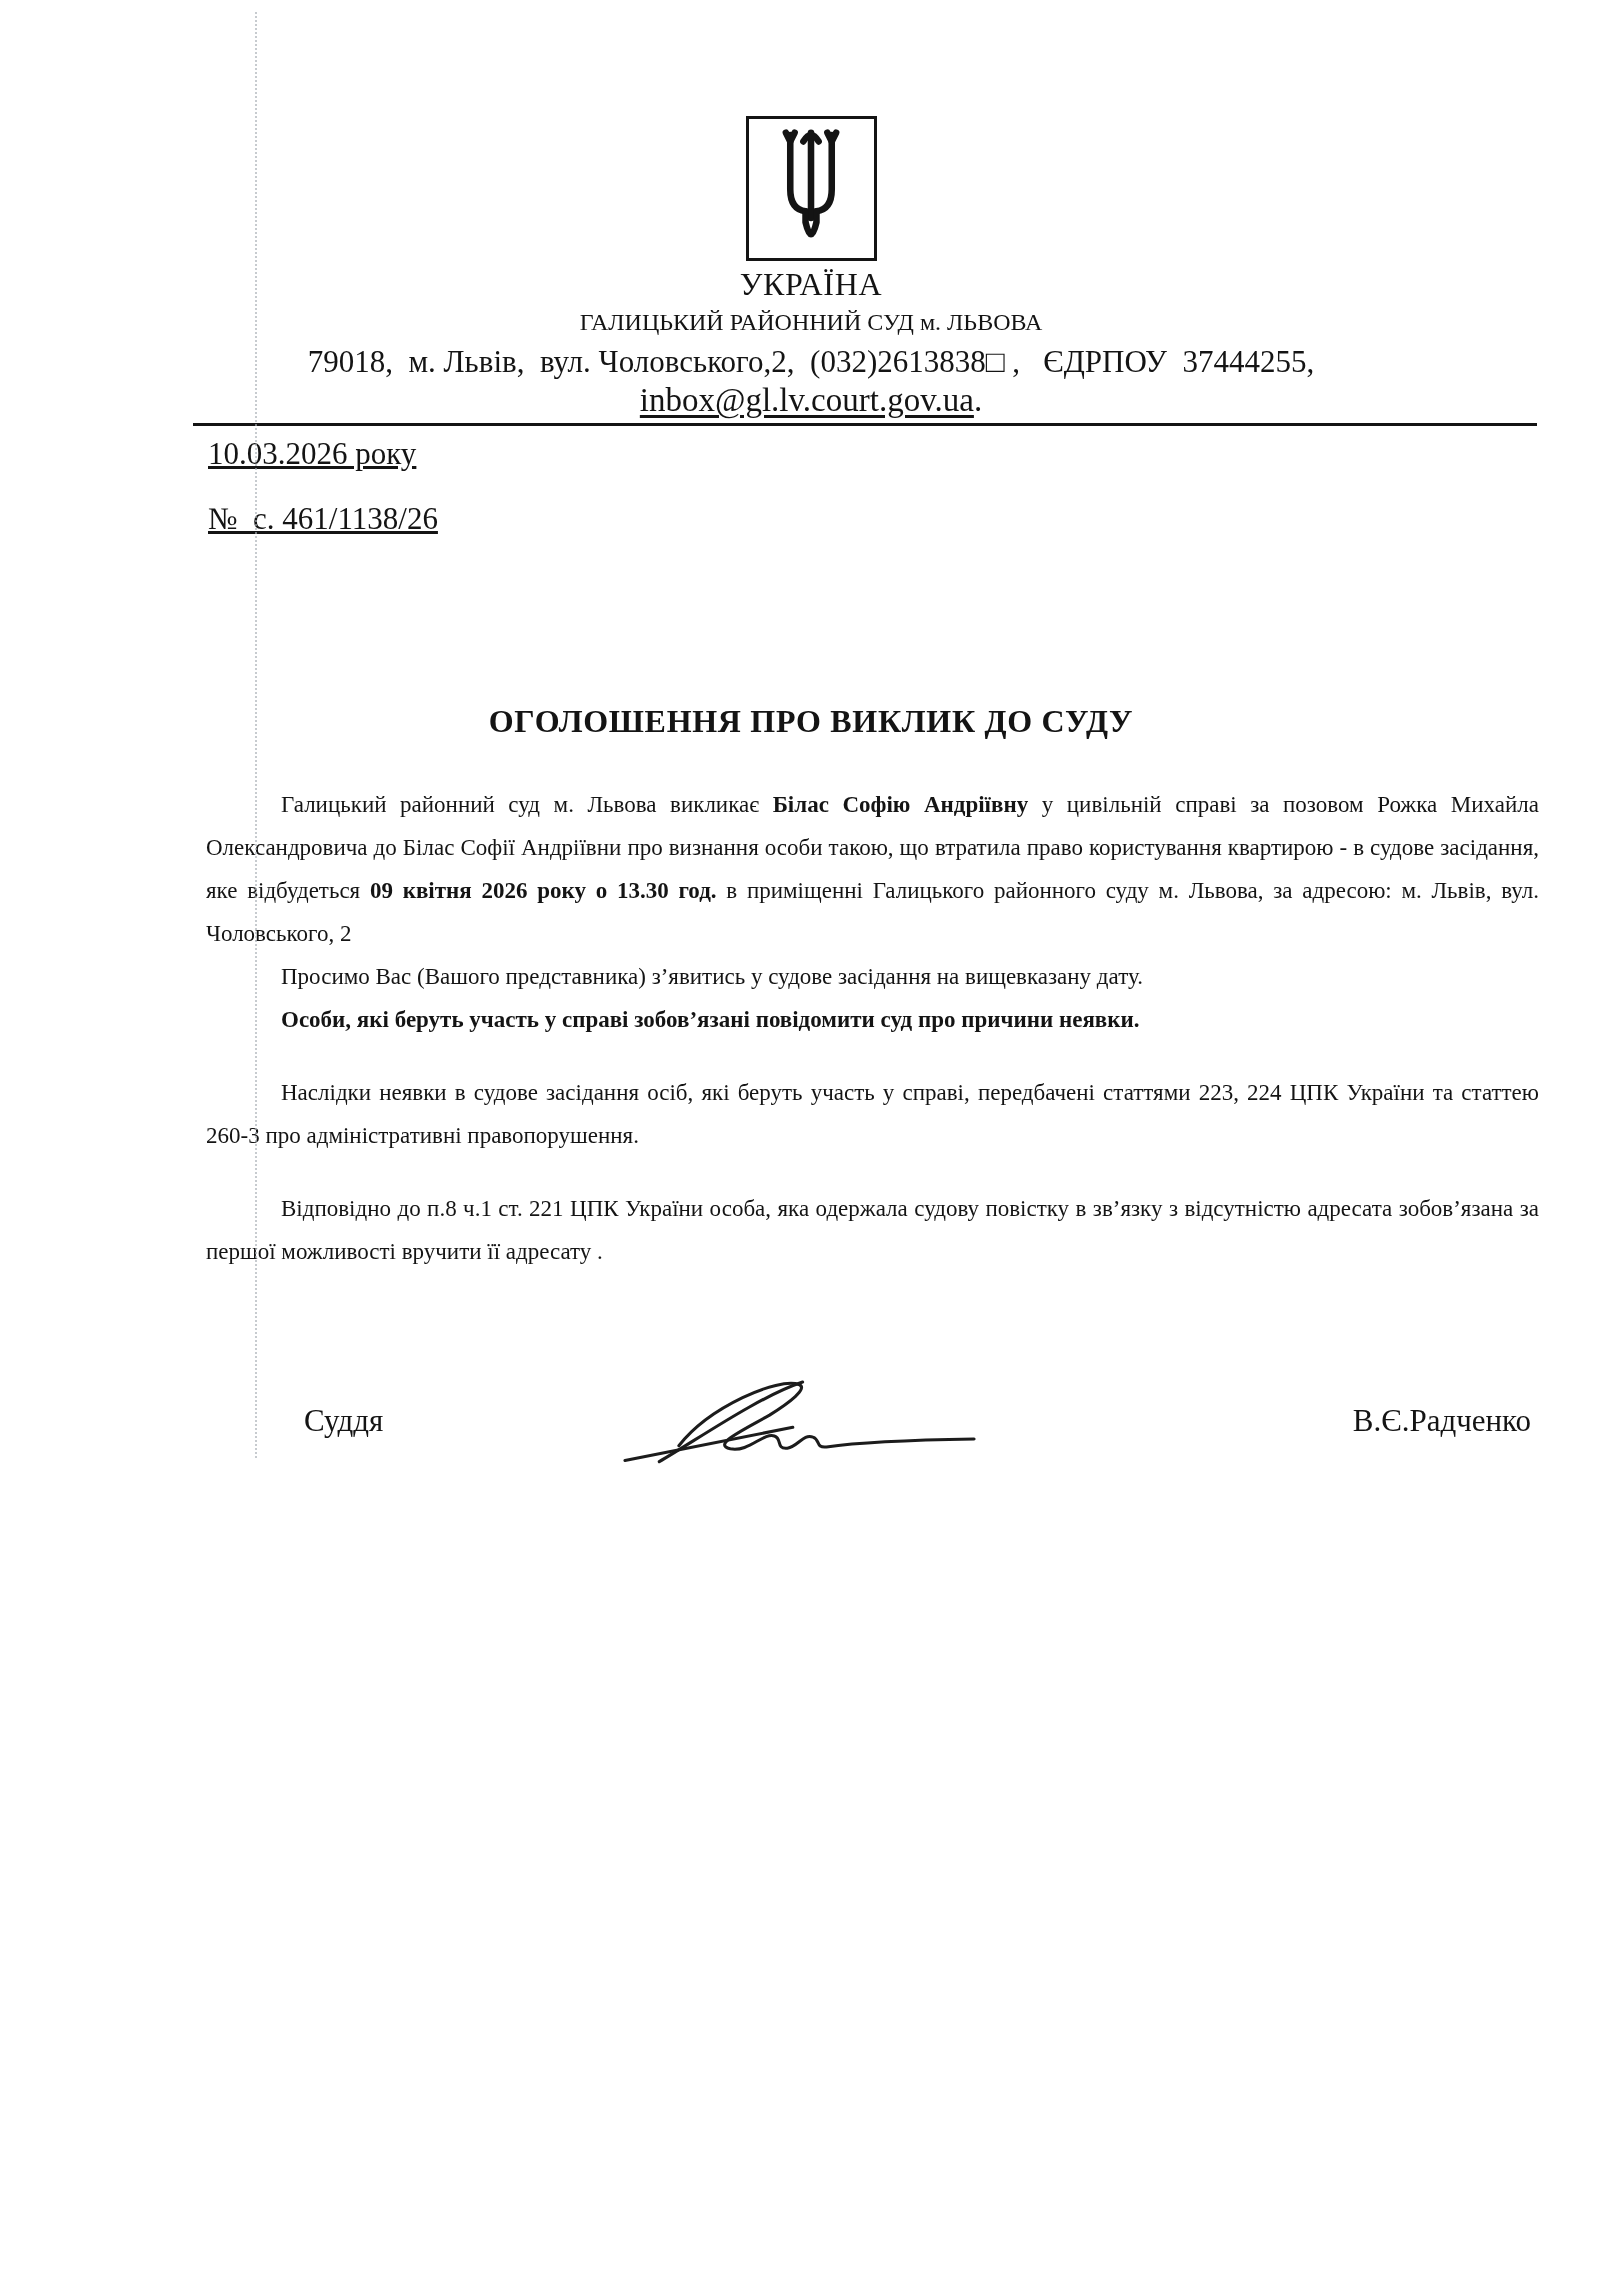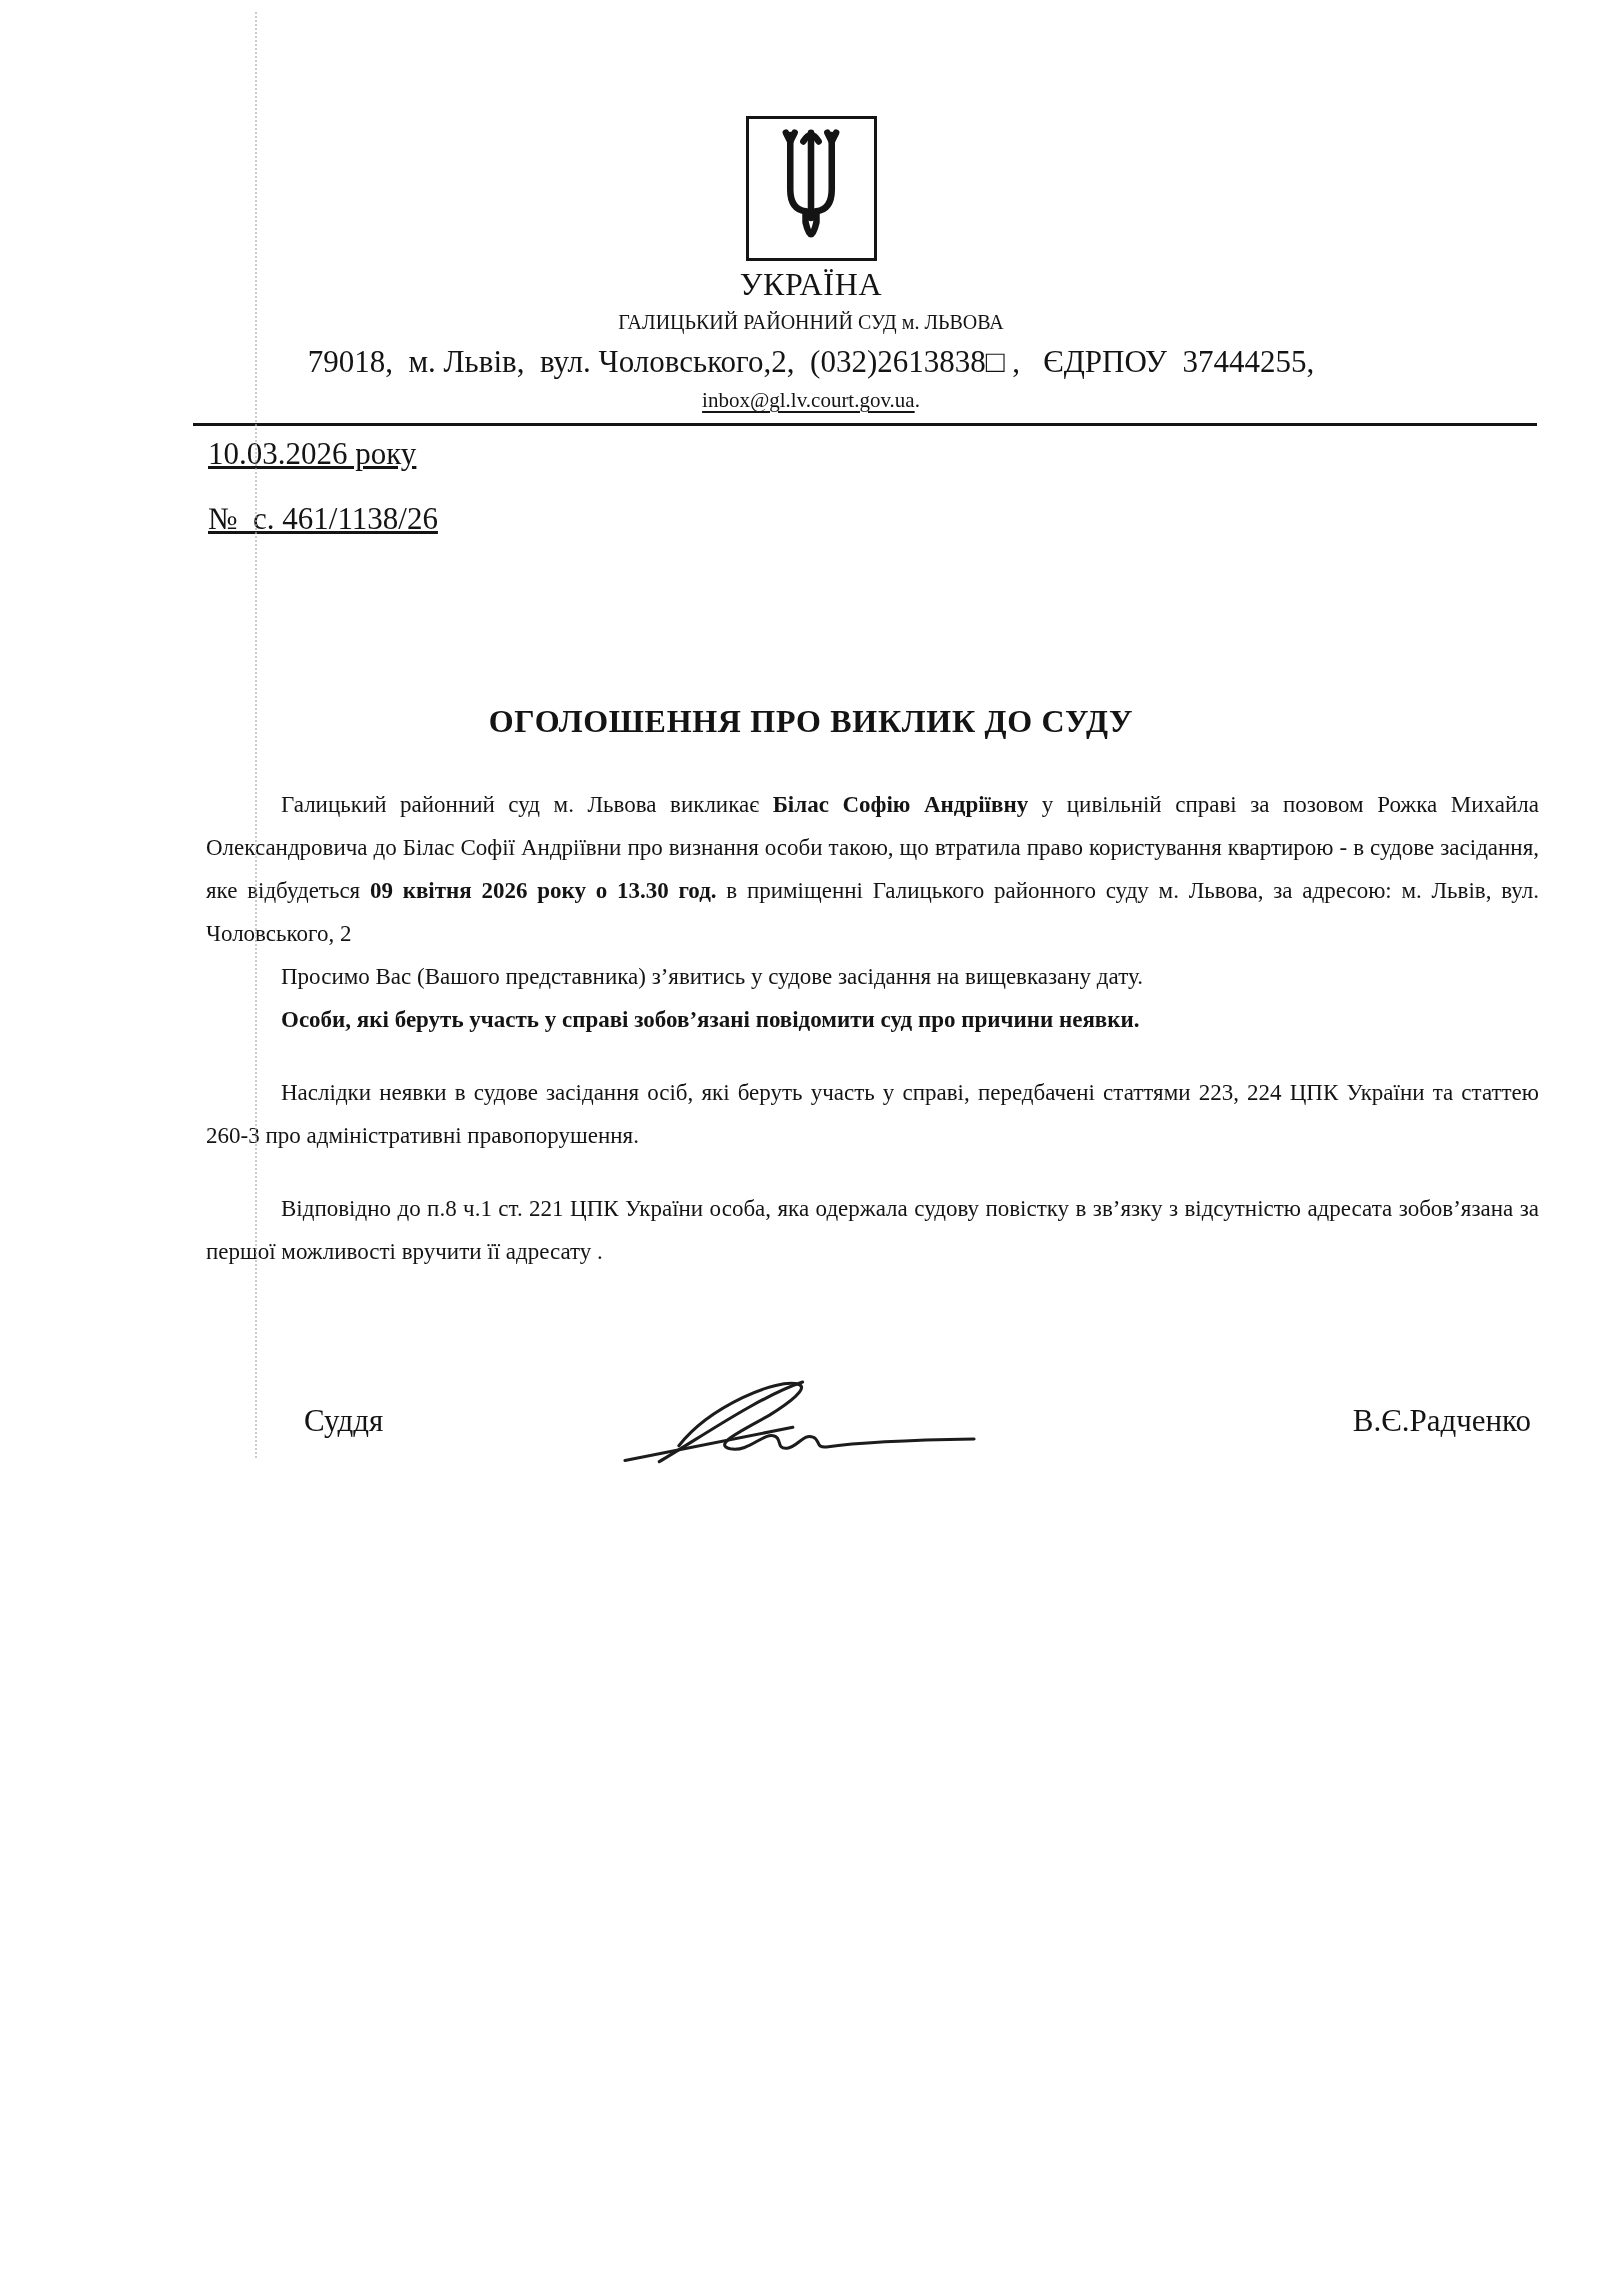--- a/index.html
+++ b/index.html
@@ -37,30 +37,30 @@
     box-sizing: border-box;
     padding: 5.2px 0;
   }
   .country {
     font-size: 32px;
     line-height: 38px;
     margin-top: 3.9px;
     letter-spacing: 0.7px;
   }
   .court-name {
-    font-size: 20px;
+    font-size: 24px;
     line-height: 39px;
   }
   .addr {
     font-size: 31px;
     line-height: 39px;
     white-space: pre-wrap;
   }
   .email-line {
-    font-size: 21px;
+    font-size: 33px;
     line-height: 38px;
   }
   .email-underline {
     text-decoration: underline;
     text-underline-offset: 3.9px;
   }
   .header-rule {
     margin-left: 193px;
     width: 1344px;
     border-bottom: 3.3px solid #141414;

